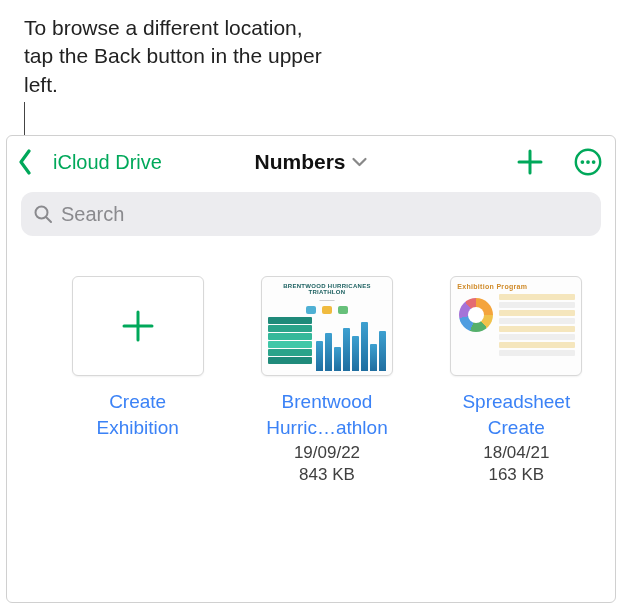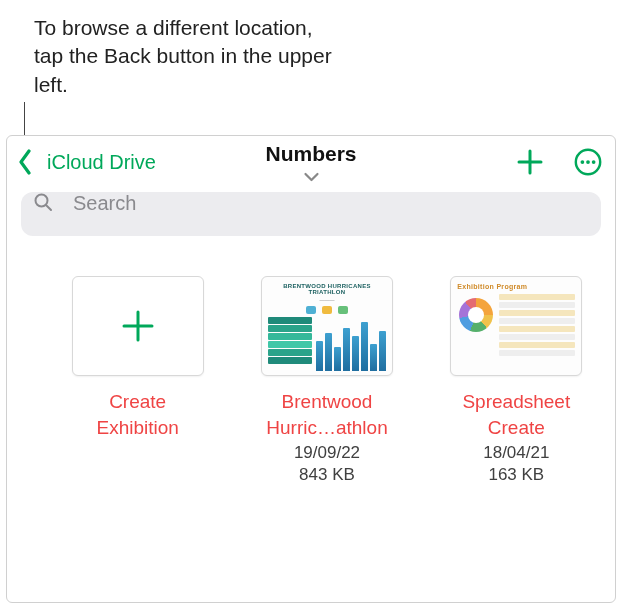--- a/index.html
+++ b/index.html
@@ -7,21 +7,21 @@
     font-family: -apple-system, BlinkMacSystemFont, "Helvetica Neue", Arial, sans-serif;
     background: #fff;
     width: 622px;
     height: 609px;
     position: relative;
     color: #1a1a1a;
   }
   .annotation {
     position: absolute;
     top: 14px;
-    left: 34px;
+    left: 24px;
     font-size: 21px;
     line-height: 1.35;
     color: #222;
     max-width: 300px;
   }
   .leader {
     position: absolute;
     top: 102px;
     left: 24px;
     width: 1px;
@@ -44,38 +44,37 @@
     align-items: center;
     height: 52px;
     padding: 0 10px;
   }
   .back-btn {
     display: flex;
     align-items: center;
     color: #00a85a;
     font-size: 20px;
     cursor: pointer;
-    gap: 14px;
+    gap: 20px;
   }
   .chevron-left {
     width: 16px; height: 26px;
     flex: none;
   }
   .chevron-left svg { display:block; }
   .nav-center {
     position: absolute;
     left: 50%;
     transform: translateX(-50%);
     display: flex;
     align-items: center;
     gap: 6px;
     font-size: 21px;
     font-weight: 600;
     color: #111;
-    flex-direction: column;
   }
   .nav-center svg { display:block; }
   .nav-right {
     margin-left: auto;
     display: flex;
     align-items: center;
     gap: 24px;
   }
   .plus-btn, .more-btn {
     width: 34px; height: 34px;
@@ -84,25 +83,25 @@
   }
   .plus-btn svg, .more-btn svg { display:block; }
   .search-wrap {
     padding: 4px 14px 12px;
   }
   .search-field {
     background: #ececef;
     border-radius: 12px;
     height: 44px;
     display: flex;
-    align-items: flex-start;
+    align-items: center;
     padding: 0 12px;
     color: #7a7a80;
     font-size: 20px;
-    gap: 20px;
+    gap: 8px;
   }
   .search-field input {
     border: none;
     background: transparent;
     outline: none;
     font-size: 20px;
     color: #333;
     flex: 1;
   }
   .search-field input::placeholder { color: #8a8a8e; }
@@ -133,21 +132,21 @@
     margin-bottom: 14px;
     cursor:pointer;
     overflow:hidden;
   }
   .tile.blank {
     background:#fff;
   }
   .big-plus svg { display:block; }
   .title-line {
     font-size: 19px;
-    color: #ef4444;
+    color: #3b82f6;
     line-height: 1.25;
     margin-bottom: 2px;
     max-width: 160px;
     overflow-wrap: break-word;
   }
   .meta-line {
     font-size: 17px;
     color: #404040;
     line-height: 1.3;
   }

